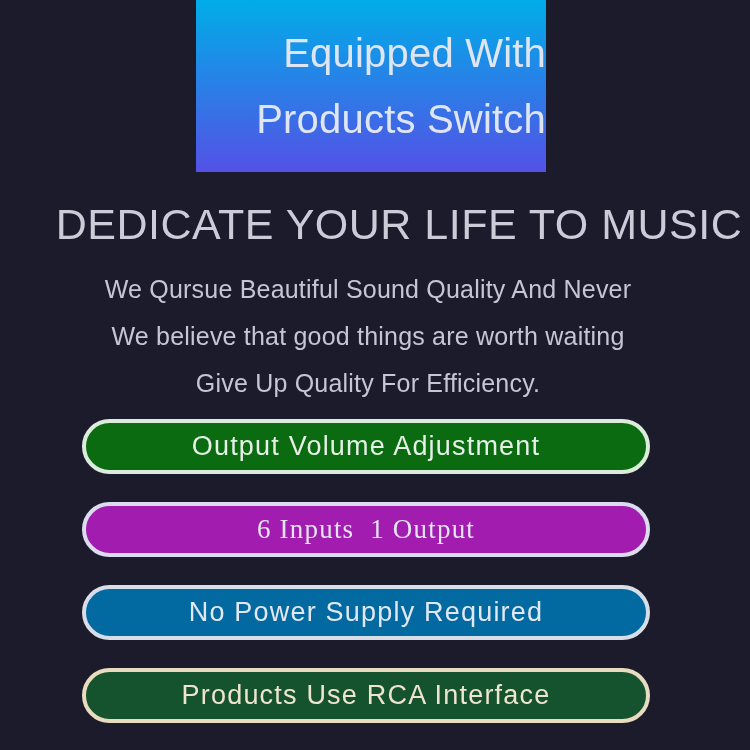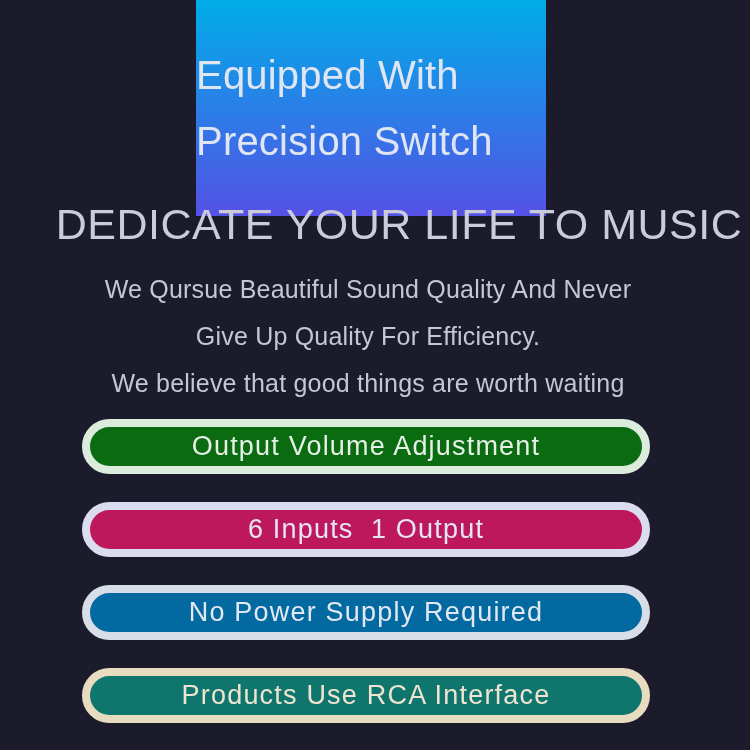--- a/index.html
+++ b/index.html
@@ -16,25 +16,25 @@
     position:relative;
     -webkit-font-smoothing:antialiased;
   }
 
   
   #banner {
     position:absolute;
     left:196px;
     top:0;
     width:350px;
-    height:216px;
+    height:172px;
     background:linear-gradient(180deg,#00ade8 0%,#1b8fe4 38%,#3a6ee2 70%,#5451e6 100%);
     display:flex;
     flex-direction:column;
-    align-items:flex-start;
+    align-items:flex-end;
     justify-content:center;
     gap:4px;
   }
   .banner-line {
     color:#dfe6f2;
     font-size:40px;
     font-weight:400;
     line-height:62px;
     letter-spacing:0.2px;
     white-space:nowrap;
@@ -78,53 +78,53 @@
     left:82px;
     top:419px;
     width:568px;
     display:flex;
     flex-direction:column;
     gap:28px;
   }
   .pill {
     height:55px;
     border-radius:28px;
-    border:8px solid #bef264;
+    border:4px solid #bef264;
     display:flex;
     align-items:center;
     justify-content:center;
     color:#e3e6ee;
     font-size:27px;
     font-weight:400;
     letter-spacing:1.2px;
     white-space:pre;
   }
 </style>
 </head>
 <body style="background: rgb(28, 27, 43);">
 
 <div id="banner" style="background: linear-gradient(rgb(0, 173, 232) 0%, rgb(84, 81, 230) 100%);">
   <div class="banner-line" style="color: rgb(223, 230, 242);">Equipped With</div>
-  <div class="banner-line" style="color: rgb(223, 230, 242);">Precision Switch</div>
+  <div class="banner-line" style="color: rgb(223, 230, 242);">Products Switch</div>
 </div>
 
 <div id="headline" style="color: rgb(204, 204, 216); padding-left: 48px;">DEDICATE YOUR LIFE TO MUSIC</div>
 
 <div id="tagline">
   <div class="tagline-line" style="color: rgb(197, 198, 212);">We Qursue Beautiful Sound Quality And Never</div>
+  <div class="tagline-line" style="color: rgb(197, 198, 212);">We believe that good things are worth waiting</div>
   <div class="tagline-line" style="color: rgb(197, 198, 212);">Give Up Quality For Efficiency.</div>
-  <div class="tagline-line" style="color: rgb(197, 198, 212);">We believe that good things are worth waiting</div>
 </div>
 
 <div id="features">
   <div class="pill" style="background: rgb(11, 107, 17); border-color: rgb(220, 236, 220); color: rgb(230, 240, 230);">
     <span>Output Volume Adjustment</span>
   </div>
-  <div class="pill" style="background: #be185d; border-color: rgb(220, 220, 240); color: rgb(228, 228, 244);">
+  <div class="pill" style="background: #a21caf; border-color: rgb(220, 220, 240); color: rgb(228, 228, 244); font-family: Liberation Serif, serif;">
     <span>6 Inputs  1 Output</span>
   </div>
   <div class="pill" style="background: #0369a1; border-color: rgb(216, 222, 232); color: rgb(226, 232, 242);">
     <span>No Power Supply Required</span>
   </div>
-  <div class="pill" style="background: #0f766e; border-color: rgb(232, 220, 192); color: rgb(239, 228, 208);">
+  <div class="pill" style="background: #14532d; border-color: rgb(232, 220, 192); color: rgb(239, 228, 208);">
     <span>Products Use RCA Interface</span>
   </div>
 </div>
 
 </body></html>

